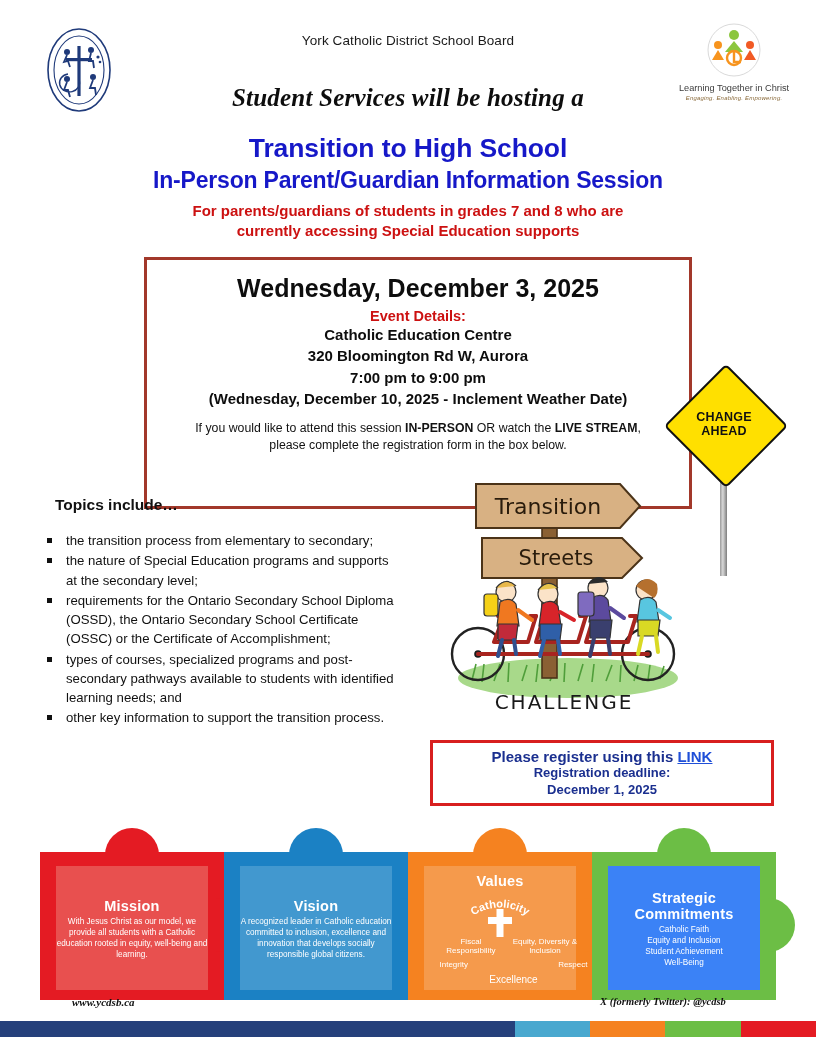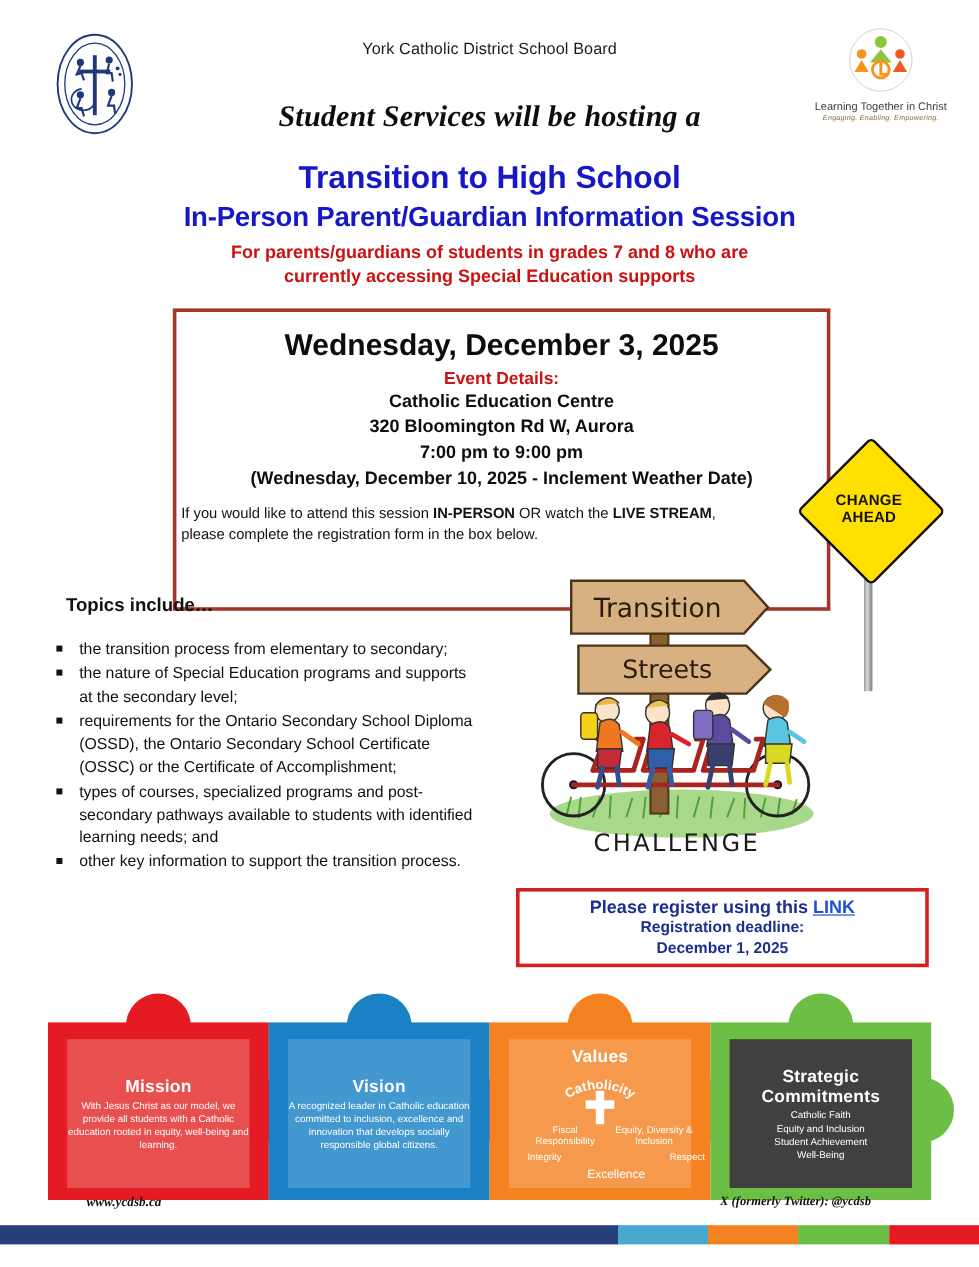--- a/index.html
+++ b/index.html
@@ -25,21 +25,21 @@
     font-size:23px;font-weight:700;color:#1618c8;letter-spacing:-.2px;}
   .subtitle{position:absolute;left:0;top:201px;width:816px;text-align:center;
     font-size:15px;font-weight:700;color:#cc1111;line-height:1.32;}
 
   
   .eventbox{position:absolute;left:144px;top:257px;width:548px;height:252px;
     border:3px solid #a2382a;box-sizing:border-box;background:#fff;}
   .ev-date{margin-top:14px;text-align:center;font-size:25px;font-weight:700;color:#0d0d0d;}
   .ev-head{margin-top:5px;text-align:center;font-size:14.5px;font-weight:700;color:#cc1111;}
   .ev-line{text-align:center;font-size:15px;font-weight:700;color:#0d0d0d;line-height:1.42;}
-  .ev-note{margin-top:11px;font-size:12.3px;color:#121212;line-height:1.4;padding:0 4px;}
+  .ev-note{margin-top:11px;text-align:center;font-size:12.3px;color:#121212;line-height:1.4;padding:0 20px;}
   .ev-note b{font-weight:700;}
 
   
   .signwrap{position:absolute;left:672px;top:380px;width:104px;height:196px;}
   .post{position:absolute;left:48px;top:82px;width:7px;height:114px;
     background:linear-gradient(90deg,#9a9a9a,#d8d8d8 40%,#7d7d7d);}
   .diamond{position:absolute;left:10px;top:2px;width:84px;height:84px;
     background:#ffe000;border:2px solid #111;transform:rotate(45deg);border-radius:5px;}
   .diamond-txt{position:absolute;left:10px;top:2px;width:84px;height:84px;
     display:flex;flex-direction:column;align-items:center;justify-content:center;
@@ -76,21 +76,21 @@
     text-align:center;color:#fff;}
   .pz h3{margin:4px 0 3px;font-size:14.5px;font-weight:700;letter-spacing:.2px;line-height:1.08;}
   .pz p{margin:0;font-size:8.2px;line-height:1.34;}
   .pz-red .knob,.pz-red .body,.pz-red .rknob{background:#e41b23;}
   .pz-red .inner{background:#e8504f;}
   .pz-blue .knob,.pz-blue .body,.pz-blue .rknob{background:#1b81c4;}
   .pz-blue .inner{background:#4298cf;}
   .pz-orange .knob,.pz-orange .body,.pz-orange .rknob{background:#f58220;}
   .pz-orange .inner{background:#f59a4c;}
   .pz-green .knob,.pz-green .body,.pz-green .rknob{background:#6cbe45;}
-  .pz-green .inner{background:#404040;}
+  .pz-green .inner{background:#3b82f6;}
   .values-grid{width:100%;padding-left:27px;}
   .vrow{display:flex;justify-content:space-between;font-size:8px;line-height:1.22;padding:0 2px;}
   .vcenter{text-align:center;font-size:10px;line-height:1.22;}
 
   .foot-web{position:absolute;left:72px;top:996px;font-family:"Liberation Serif",serif;
     font-style:italic;font-weight:700;font-size:11px;color:#111;}
   .foot-x{position:absolute;left:600px;top:996px;font-family:"Liberation Serif",serif;
     font-style:italic;font-weight:700;font-size:10.5px;color:#111;}
 
   .colorbar{position:absolute;left:0;top:1021px;width:816px;height:16px;display:flex;}

